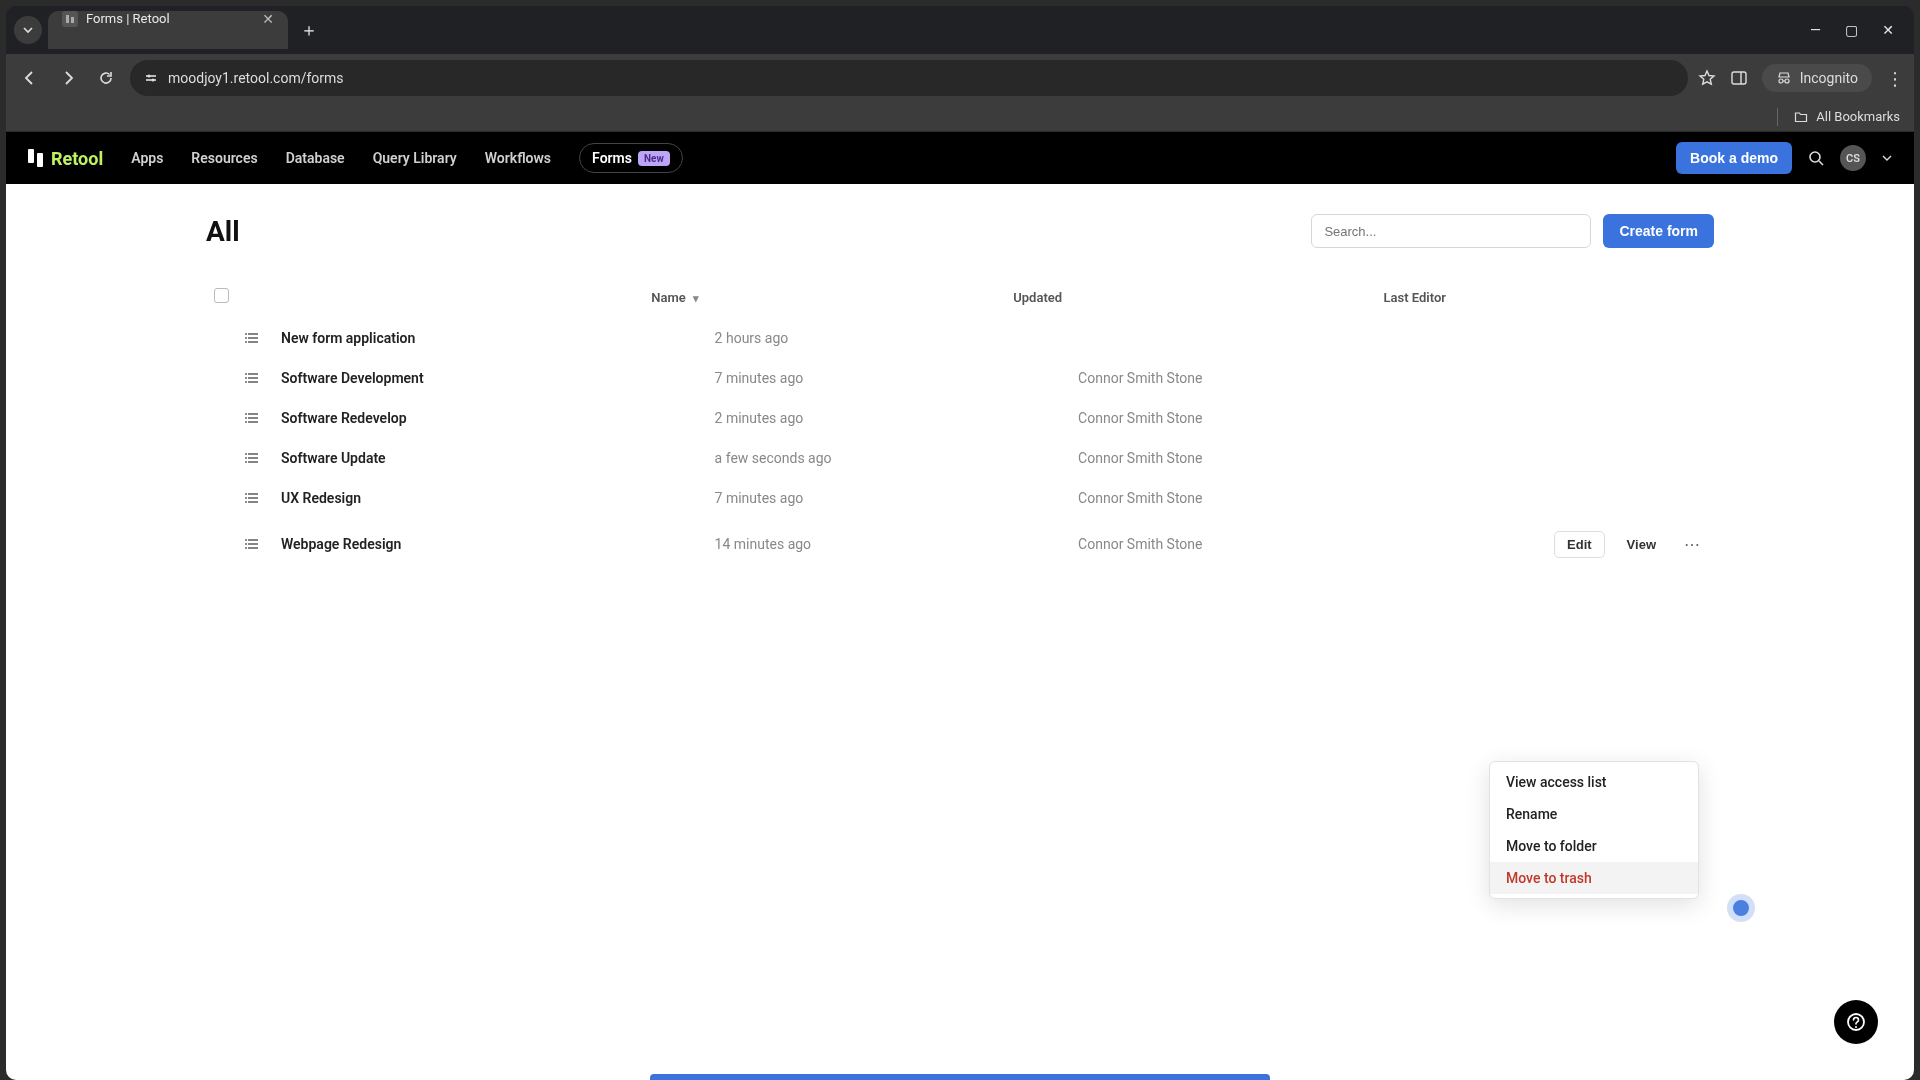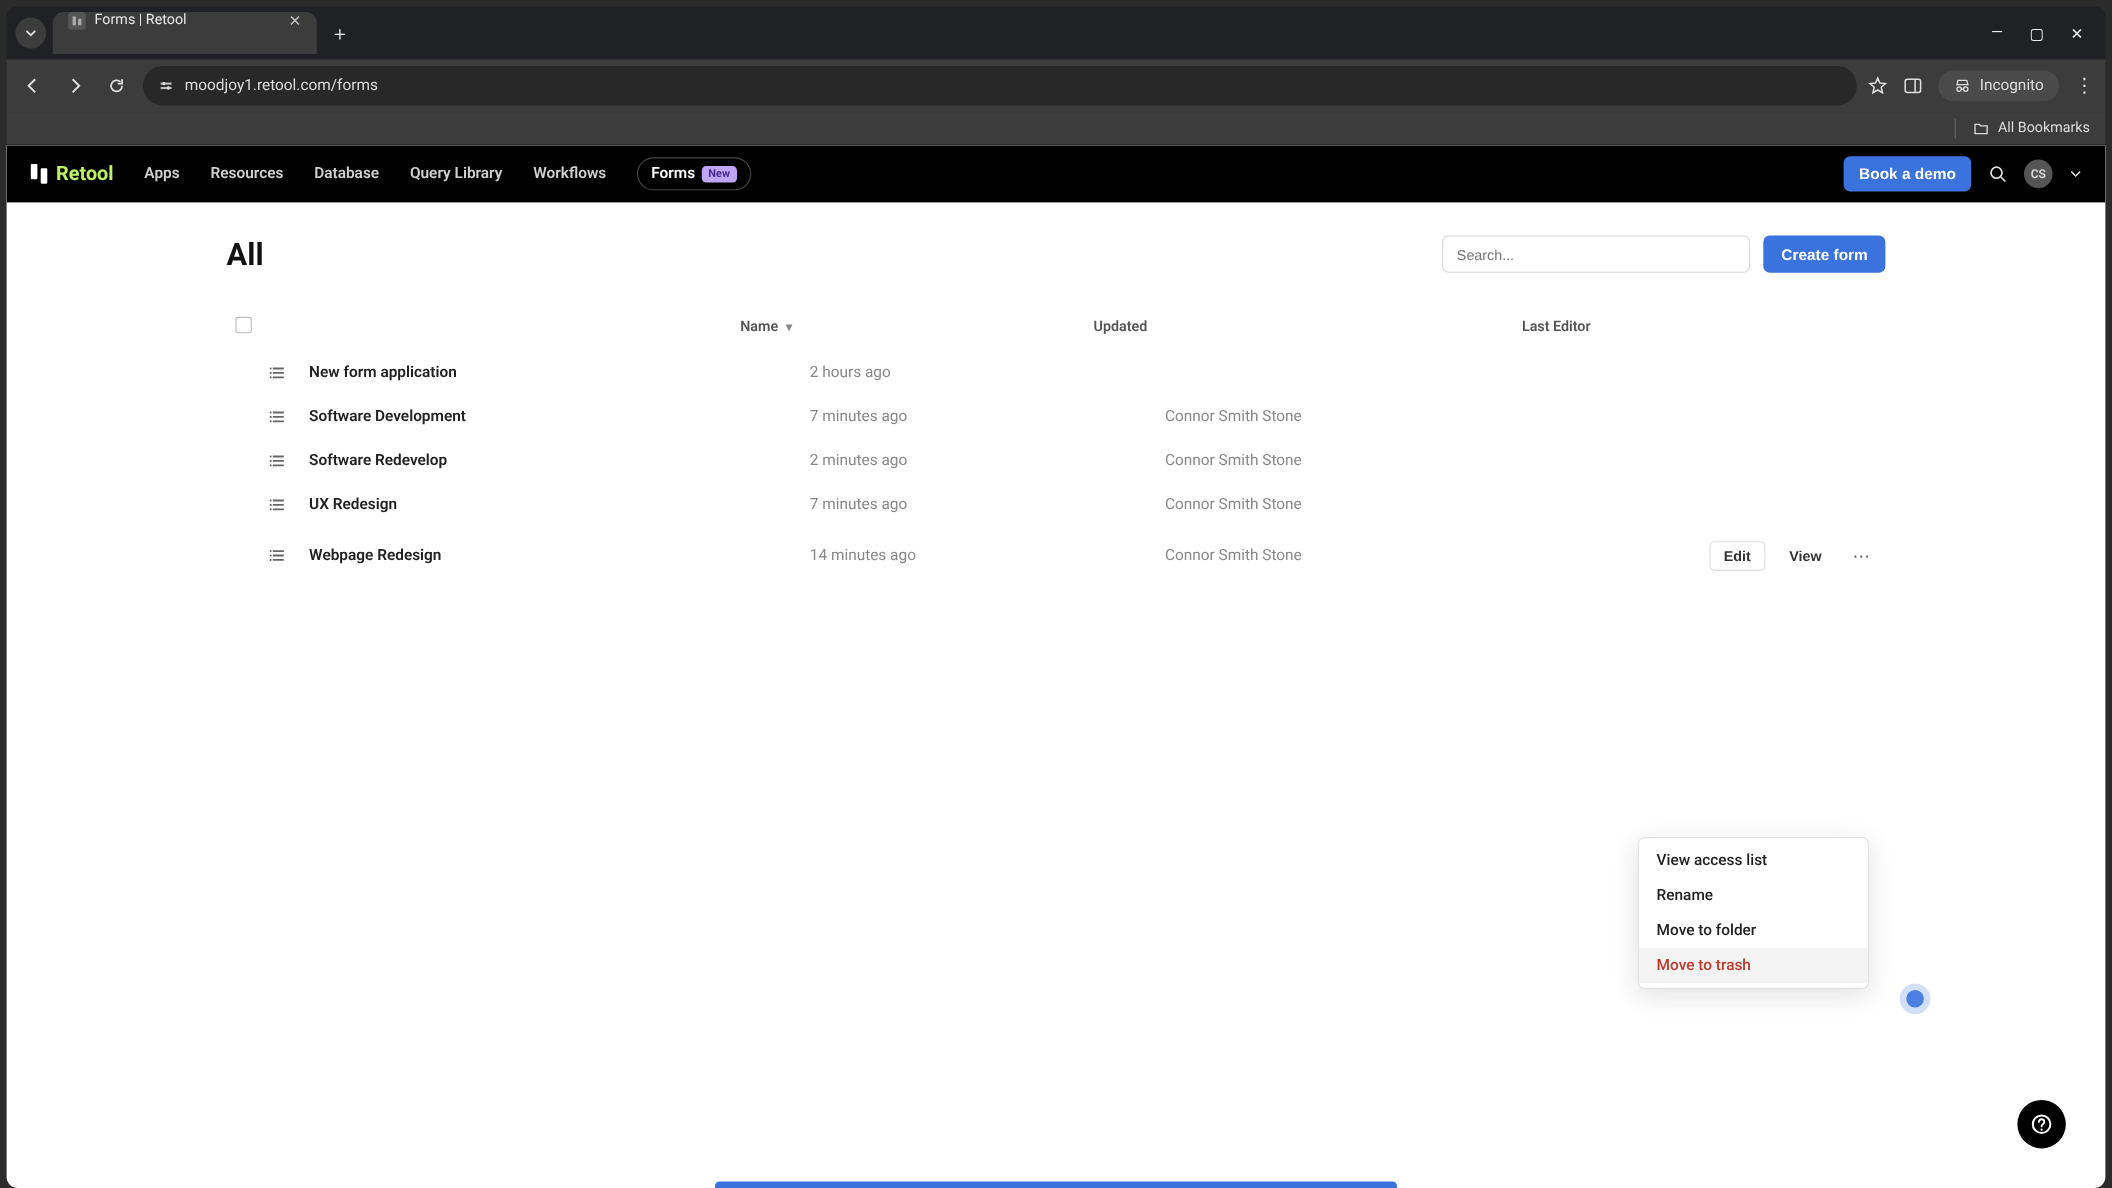--- a/index.html
+++ b/index.html
@@ -282,20 +282,37 @@
               <td class="row-ico">
                 <svg width="16" height="16" viewBox="0 0 16 16">
                   <line x1="3" y1="4" x2="13" y2="4" stroke="#666" stroke-width="1.6"></line>
                   <line x1="3" y1="8" x2="13" y2="8" stroke="#666" stroke-width="1.6"></line>
                   <line x1="3" y1="12" x2="13" y2="12" stroke="#666" stroke-width="1.6"></line>
                   <circle cx="1" cy="4" r="1" fill="#666"></circle>
                   <circle cx="1" cy="8" r="1" fill="#666"></circle>
                   <circle cx="1" cy="12" r="1" fill="#666"></circle>
                 </svg>
               </td>
+              <td class="name-cell">Software Update</td>
+              <td class="muted">a few seconds ago</td>
+              <td class="muted">Connor Smith Stone</td>
+              <td></td>
+            </tr>
+            <tr class="row">
+              <td class="check-cell"></td>
+              <td class="row-ico">
+                <svg width="16" height="16" viewBox="0 0 16 16">
+                  <line x1="3" y1="4" x2="13" y2="4" stroke="#666" stroke-width="1.6"></line>
+                  <line x1="3" y1="8" x2="13" y2="8" stroke="#666" stroke-width="1.6"></line>
+                  <line x1="3" y1="12" x2="13" y2="12" stroke="#666" stroke-width="1.6"></line>
+                  <circle cx="1" cy="4" r="1" fill="#666"></circle>
+                  <circle cx="1" cy="8" r="1" fill="#666"></circle>
+                  <circle cx="1" cy="12" r="1" fill="#666"></circle>
+                </svg>
+              </td>
               <td class="name-cell">UX Redesign</td>
               <td class="muted">7 minutes ago</td>
               <td class="muted">Connor Smith Stone</td>
               <td></td>
             </tr>
             <tr class="row">
               <td class="check-cell"></td>
               <td class="row-ico">
                 <svg width="16" height="16" viewBox="0 0 16 16">
                   <line x1="3" y1="4" x2="13" y2="4" stroke="#666" stroke-width="1.6"></line>

